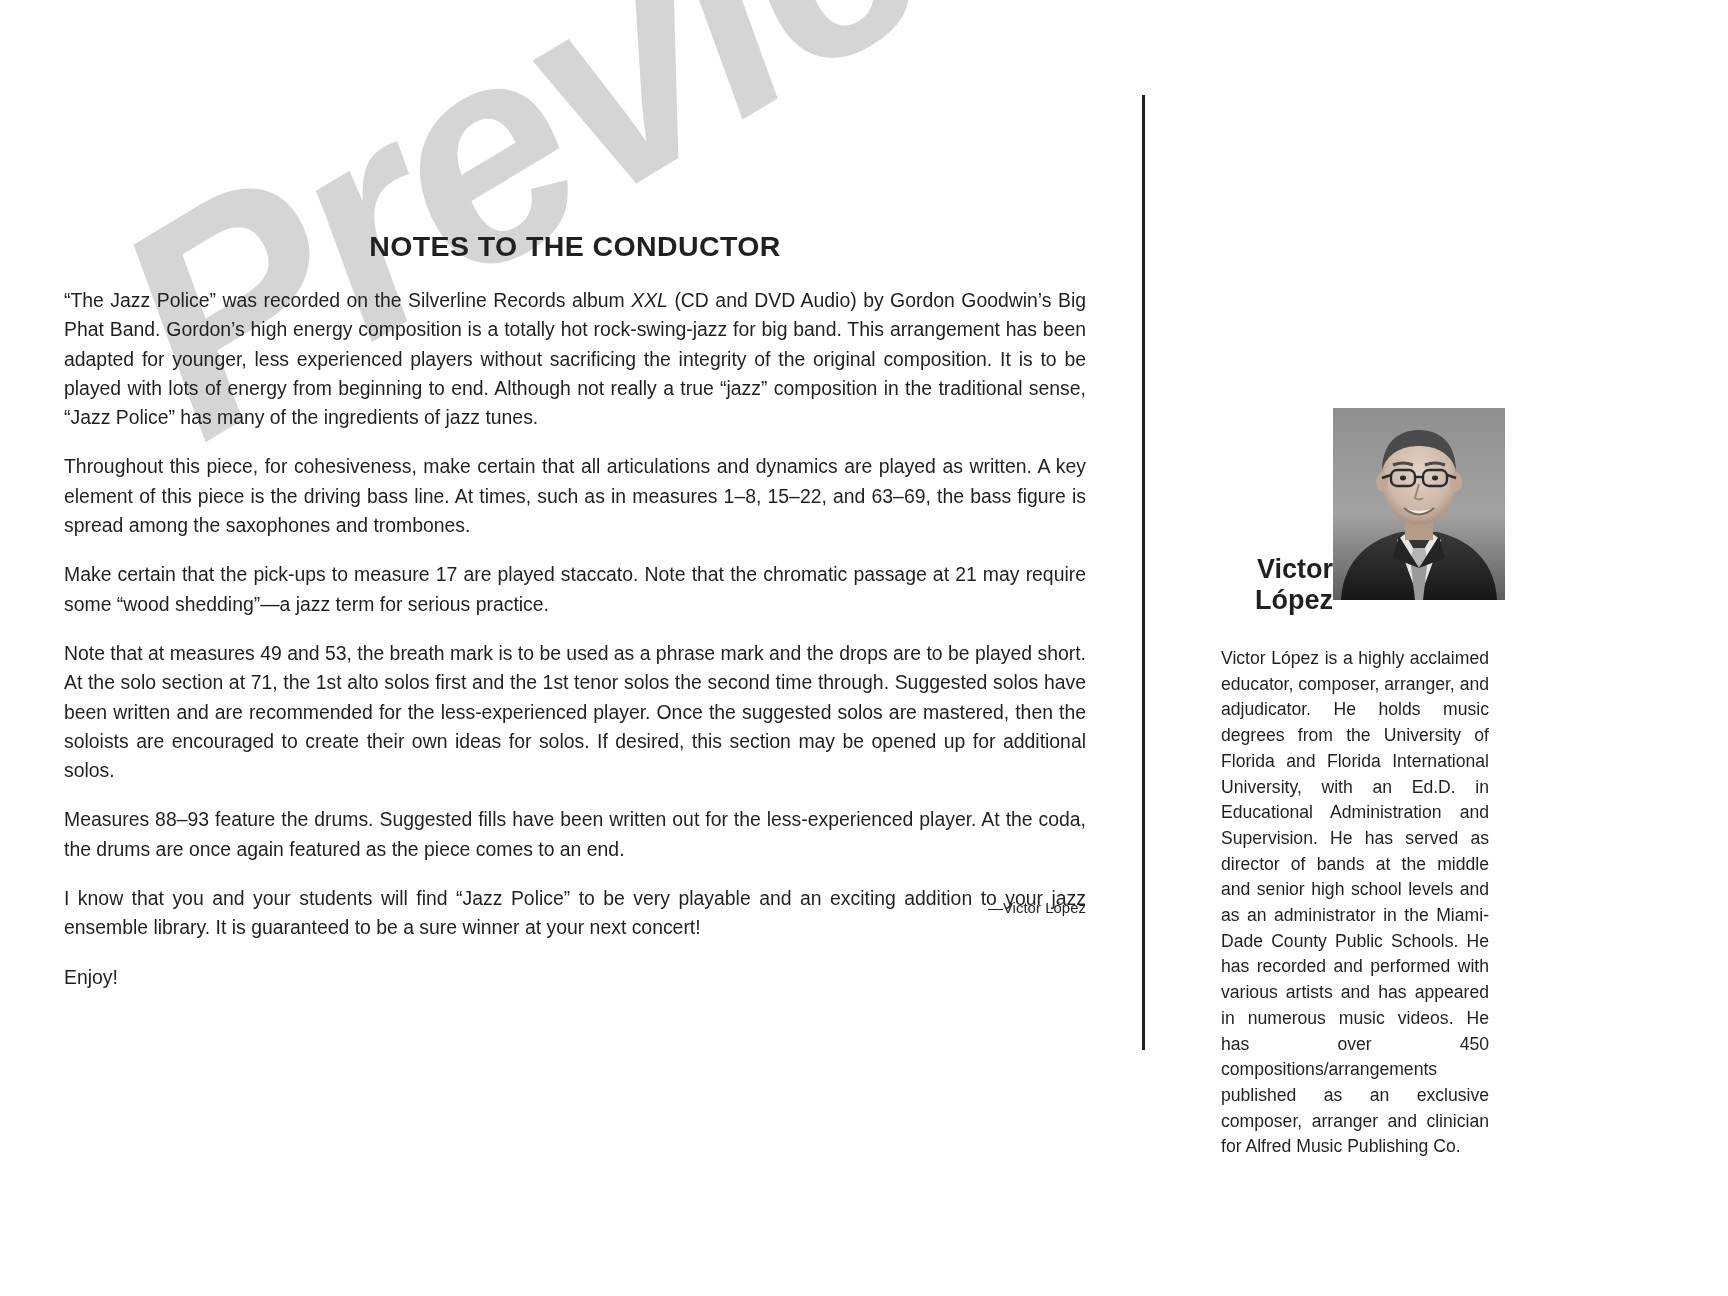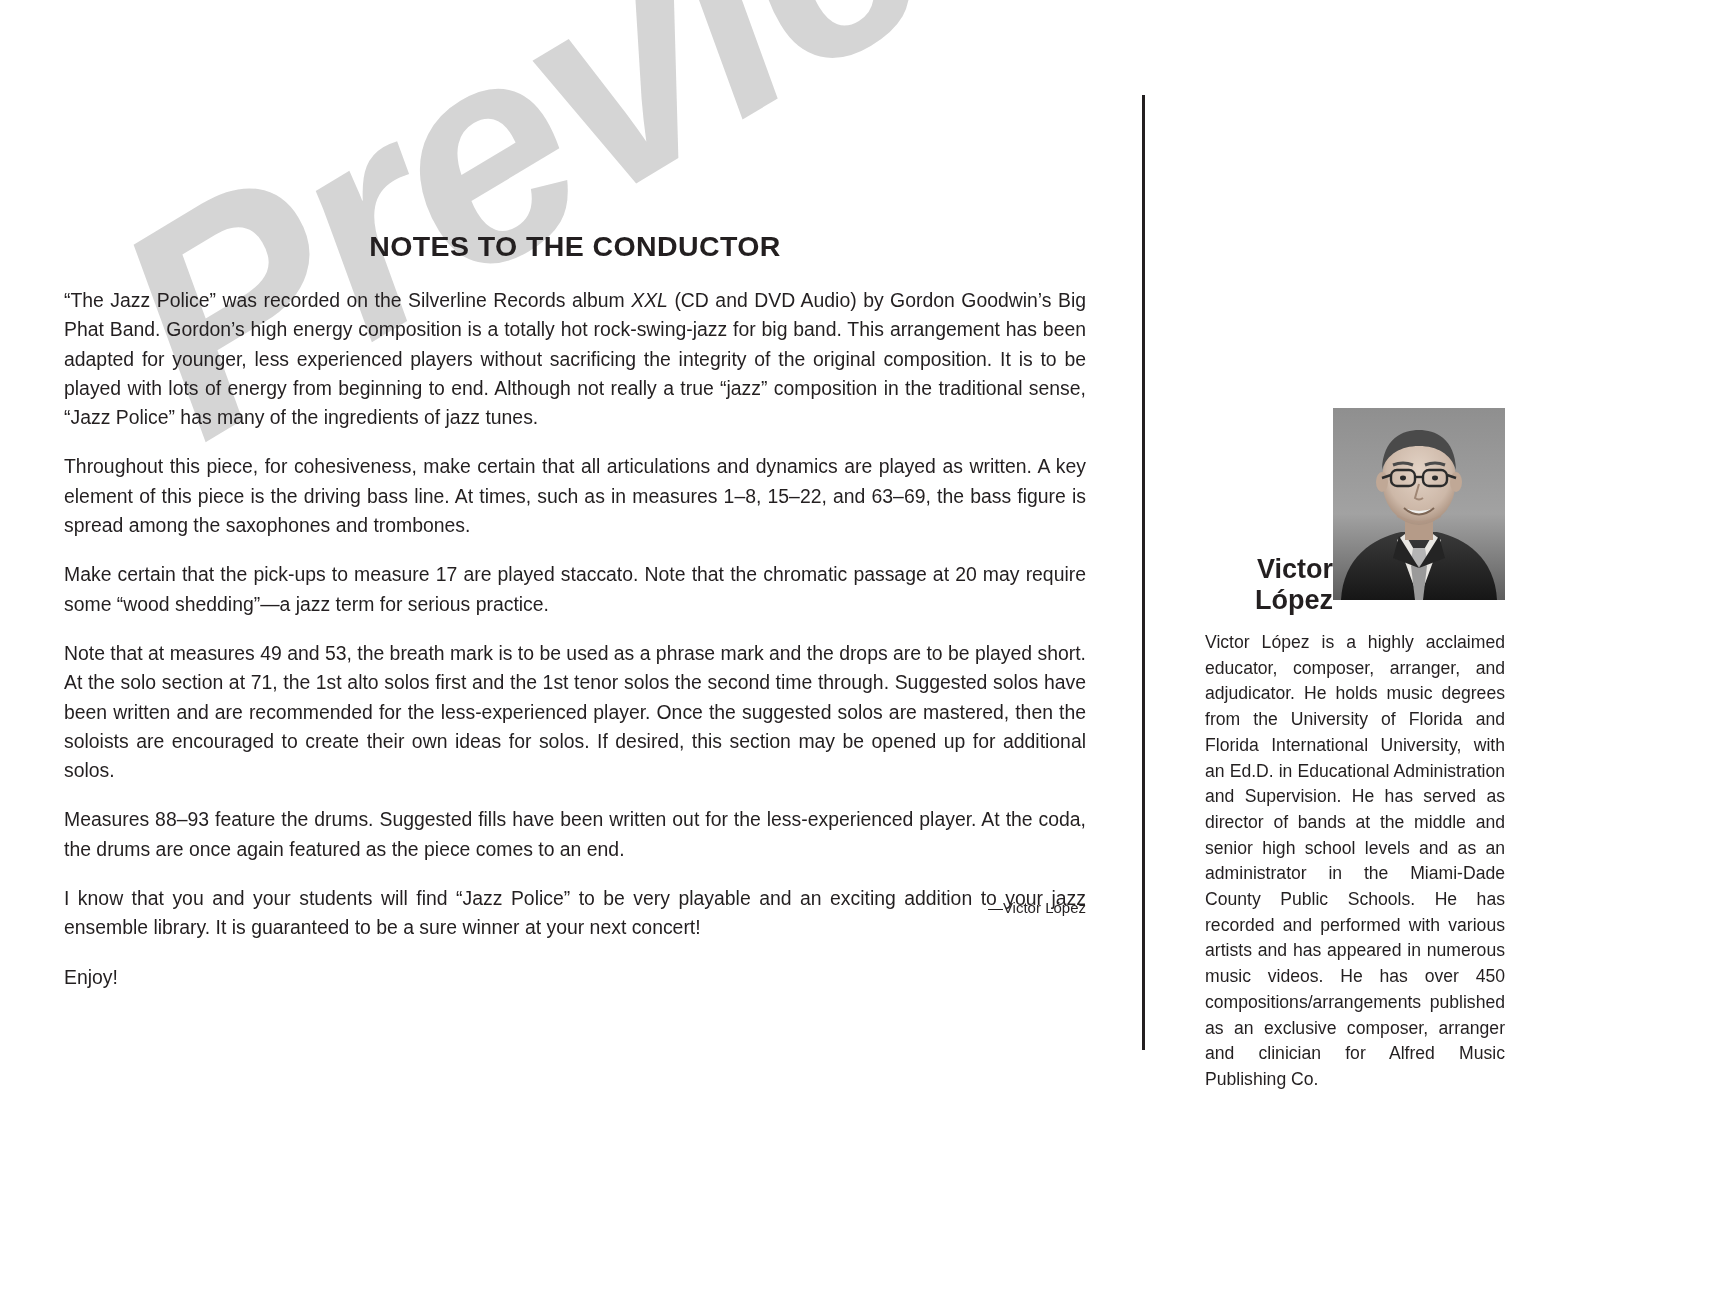--- a/index.html
+++ b/index.html
@@ -150,41 +150,41 @@
     position: absolute;
     left: 0;
     top: 630px;
     width: 300px;
     font-size: 17.6px;
     line-height: 25.7px;
     text-align: justify;
     text-justify: inter-word;
     color: #231f20;
   }
-  #bio-text p { margin: 0; }
+  #bio-text p { margin: 16px; }
 </style>
 </head>
 <body>
 
 <div id="page">
 
   <div id="watermark">
     <div class="wm-text">Preview Only</div>
   </div>
 
   <div id="left-col">
 
     <div id="notes-title">NOTES TO THE CONDUCTOR</div>
 
     <div id="notes-body">
       <p>
         <span>“The Jazz Police” was recorded on the Silverline Records album <em>XXL</em> (CD and DVD Audio) by Gordon Goodwin’s Big Phat Band. Gordon’s high energy composition is a totally hot rock-swing-jazz for big band. This arrangement has been adapted for younger, less experienced players without sacrificing the integrity of the original composition. It is to be played with lots of energy from beginning to end. Although not really a true “jazz” composition in the traditional sense, “Jazz Police” has many of the ingredients of jazz tunes.</span>
       </p>
       <p>Throughout this piece, for cohesiveness, make certain that all articulations and dynamics are played as written. A key element of this piece is the driving bass line. At times, such as in measures 1–8, 15–22, and 63–69, the bass figure is spread among the saxophones and trombones.</p>
-      <p>Make certain that the pick-ups to measure 17 are played staccato. Note that the chromatic passage at 20 may require some “wood shedding”—a jazz term for serious practice.</p>
+      <p>Make certain that the pick-ups to measure 17 are played staccato. Note that the chromatic passage at 21 may require some “wood shedding”—a jazz term for serious practice.</p>
       <p>Note that at measures 49 and 53, the breath mark is to be used as a phrase mark and the drops are to be played short. At the solo section at 71, the 1st alto solos first and the 1st tenor solos the second time through. Suggested solos have been written and are recommended for the less-experienced player. Once the suggested solos are mastered, then the soloists are encouraged to create their own ideas for solos. If desired, this section may be opened up for additional solos.</p>
       <p>Measures 88–93 feature the drums. Suggested fills have been written out for the less-experienced player. At the coda, the drums are once again featured as the piece comes to an end.</p>
       <p>I know that you and your students will find “Jazz Police” to be very playable and an exciting addition to your jazz ensemble library. It is guaranteed to be a sure winner at your next concert!</p>
       <p class="nojust">Enjoy!</p>
     </div>
 
     <div id="signature">—Victor López</div>
   </div>
 
   <div id="divider"></div>

